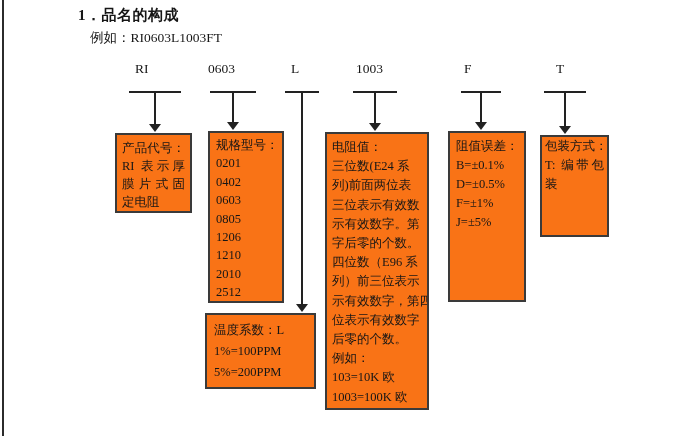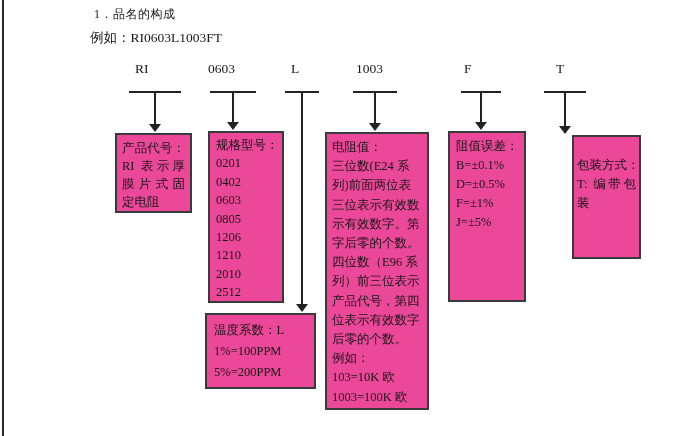--- a/index.html
+++ b/index.html
@@ -1,21 +1,21 @@
 <!DOCTYPE html>
 <html><head>
 <meta charset="utf-8">
 <style>
   html,body{margin:0;padding:0;background:#fff;}
   .page{
     position:relative;width:695px;height:436px;background:#ffffff;overflow:hidden;
     font-family:"Liberation Serif","DejaVu Serif",serif;color:#161616;
   }
   .left-rule{position:absolute;left:2px;top:0;width:2px;height:436px;background:#2b2b2b;}
-  .title{position:absolute;left:94px;top:6px;font-size:12px;font-weight:normal;letter-spacing:0.5px;}
+  .title{position:absolute;left:78px;top:6px;font-size:15px;font-weight:bold;letter-spacing:0.5px;}
   .example{position:absolute;left:90px;top:29px;font-size:13.5px;}
 
   .code{position:absolute;top:61px;font-size:13.5px;}
   #code-prefix{left:135px;}
   #code-size{left:208px;}
   #code-tcr{left:291px;}
   #code-res{left:356px;}
   #code-tol{left:464px;}
   #code-pkg{left:556px;}
 
@@ -24,29 +24,29 @@
   .arrow .stem{position:absolute;top:0;bottom:6px;left:50%;width:2px;margin-left:-1px;background:#222;}
   .arrow .head{position:absolute;bottom:0;left:50%;width:0;height:0;margin-left:-6px;
     border-left:6px solid transparent;border-right:6px solid transparent;border-top:8px solid #222;}
   #arrow-prefix{left:129px;top:91px;width:52px;height:41px;}
   #arrow-size{left:210px;top:91px;width:46px;height:39px;}
   #arrow-tcr{left:285px;top:91px;width:34px;height:221px;}
   #arrow-res{left:353px;top:91px;width:44px;height:40px;}
   #arrow-tol{left:461px;top:91px;width:40px;height:39px;}
   #arrow-pkg{left:544px;top:91px;width:42px;height:43px;}
 
-  .box{position:absolute;border:2px solid #3a3a3a;background:#ec4899;box-sizing:border-box;
+  .box{position:absolute;border:2px solid #3a3a3a;background:#f97316;box-sizing:border-box;
     font-size:12.5px;overflow:hidden;}
   .box .line{white-space:nowrap;}
   #box-product{left:115px;top:133px;width:77px;height:80px;padding:4px 5px;line-height:18px;}
   #box-spec{left:208px;top:131px;width:76px;height:172px;padding:3px 6px;line-height:18.4px;}
   #box-tcr{left:205px;top:313px;width:111px;height:76px;padding:5px 7px;line-height:21px;}
   #box-res{left:325px;top:132px;width:104px;height:278px;padding:4px 5px;line-height:19.2px;}
   #box-tol{left:448px;top:131px;width:78px;height:171px;padding:4px 6px;line-height:19px;}
-  #box-pkg{left:572px;top:135px;width:69px;height:124px;padding:19px 3px;line-height:19px;}
+  #box-pkg{left:540px;top:135px;width:69px;height:102px;padding:0 3px;line-height:19px;}
   #box-product .line:not(:last-child),
   #box-pkg .line:not(:last-child){text-align:justify;text-align-last:justify;}
 </style>
 </head>
 <body>
 
 <div class="page">
   <div class="left-rule"></div>
 
   <div class="title">1．品名的构成</div>
@@ -114,21 +114,21 @@
     </div>
   <div class="box" id="box-res">
       <div class="line">电阻值：</div>
       <div class="line">三位数(E24 系</div>
       <div class="line">列)前面两位表</div>
       <div class="line">三位表示有效数</div>
       <div class="line">示有效数字。第</div>
       <div class="line">字后零的个数。</div>
       <div class="line">四位数（E96 系</div>
       <div class="line">列）前三位表示</div>
-      <div class="line">产品代号，第四</div>
+      <div class="line">示有效数字，第四</div>
       <div class="line">位表示有效数字</div>
       <div class="line">后零的个数。</div>
       <div class="line">例如：</div>
       <div class="line">103=10K 欧</div>
       <div class="line">1003=100K 欧</div>
     </div>
   <div class="box" id="box-tol">
       <div class="line">阻值误差：</div>
       <div class="line">B=±0.1%</div>
       <div class="line">D=±0.5%</div>

